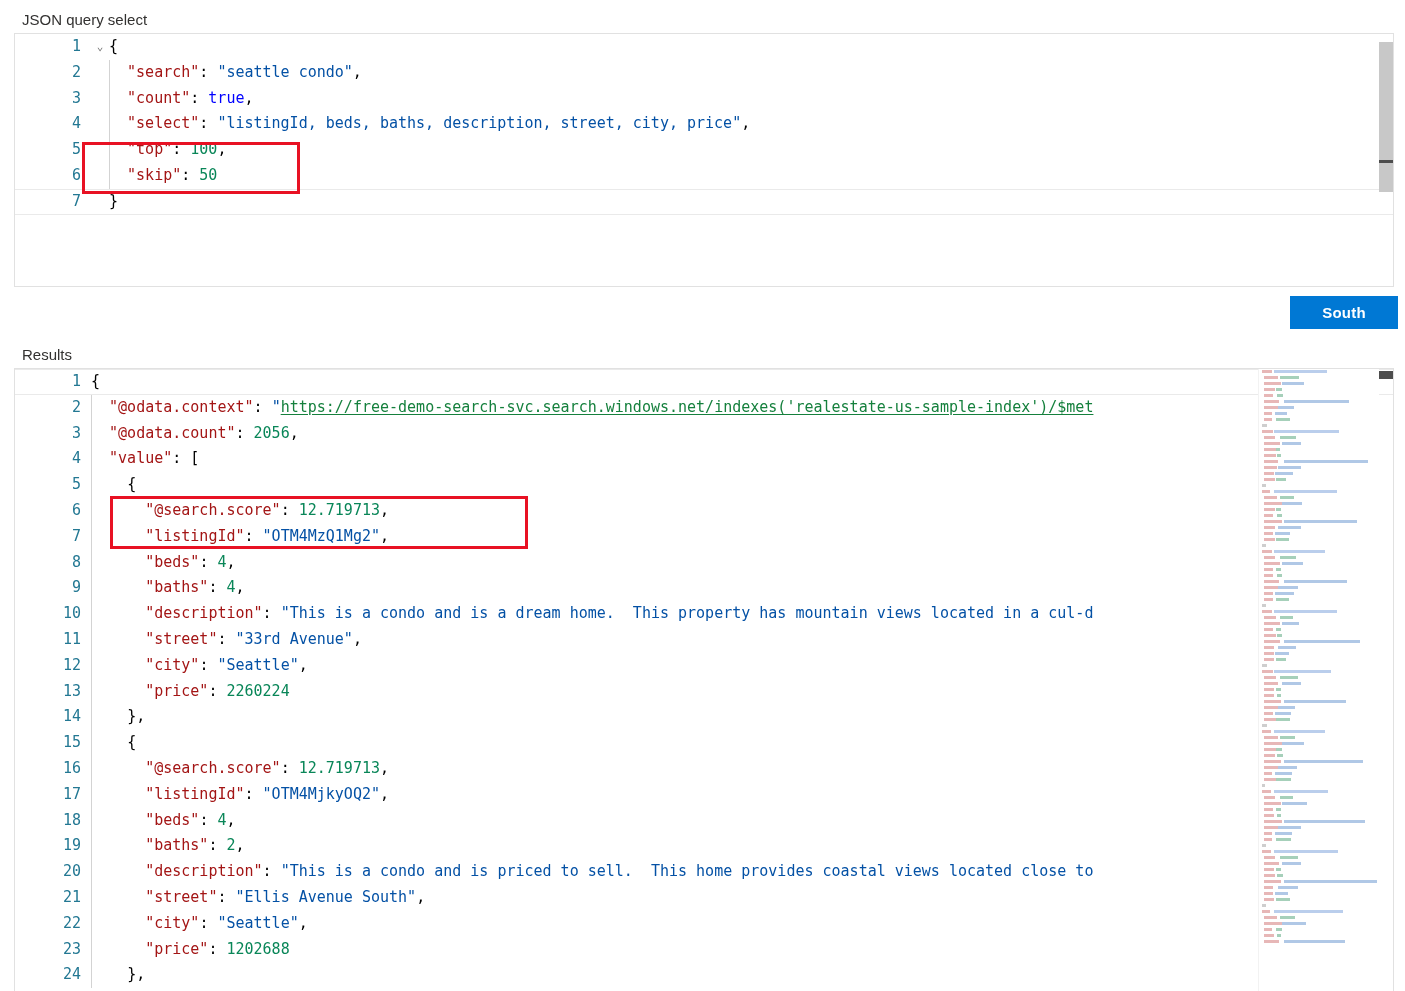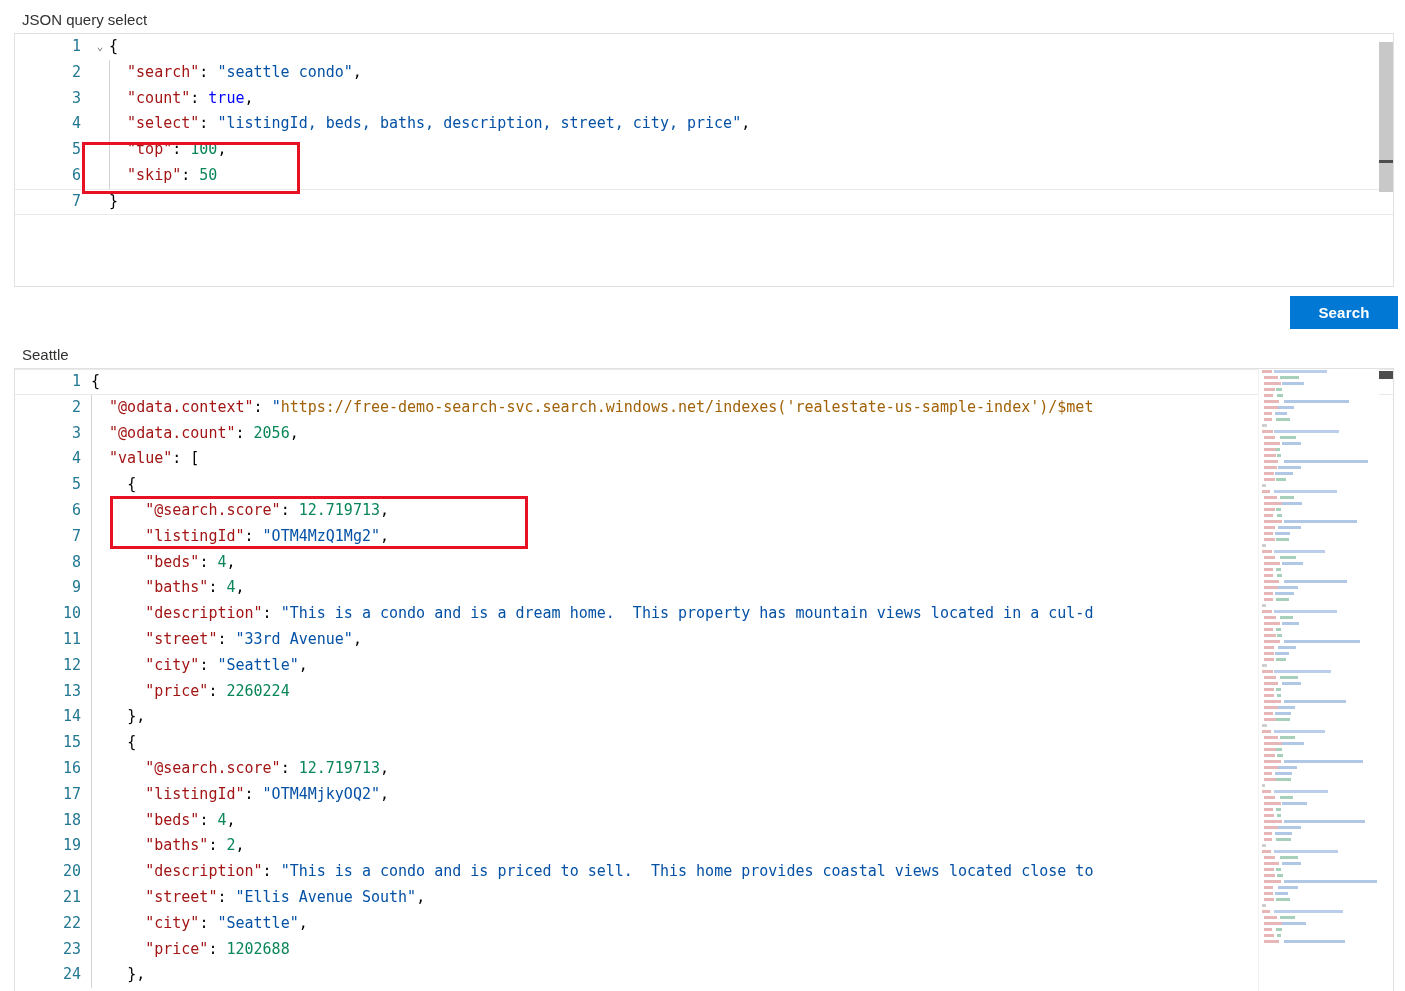--- a/index.html
+++ b/index.html
@@ -79,21 +79,21 @@
     width:1px;
     background:#d3d3d3;
   }
 
   
   .t-key{color:#a31515;}
   .t-str{color:#0451a5;}
   .t-num{color:#098658;}
   .t-bool{color:#0000ff;}
   .t-punct{color:#000000;}
-  .t-link{color:#a16207;text-underline-offset:2px;}
+  .t-link{color:#15803d;text-decoration:underline;text-underline-offset:2px;}
 
   
   .redbox{
     position:absolute;
     border:3px solid #e81123;
     box-sizing:border-box;
     pointer-events:none;
   }
   #json-highlight{left:82px;top:142px;width:218px;height:52px;}
   #results-highlight{left:110px;top:496px;width:418px;height:53px;}
@@ -165,23 +165,23 @@
   <div class="code-area" id="json-code"><div class="line"><span class="ln">1</span><span class="fold">⌄</span><span class="code"><span class="t-punct">{</span></span></div><div class="line"><span class="ln">2</span><span class="fold"></span><span class="code"><span class="guide" style="left: 0px;"></span><span class="t-punct">  </span><span class="t-key">"search"</span><span class="t-punct">: </span><span class="t-str">"seattle condo"</span><span class="t-punct">,</span></span></div><div class="line"><span class="ln">3</span><span class="fold"></span><span class="code"><span class="guide" style="left: 0px;"></span><span class="t-punct">  </span><span class="t-key">"count"</span><span class="t-punct">: </span><span class="t-bool">true</span><span class="t-punct">,</span></span></div><div class="line"><span class="ln">4</span><span class="fold"></span><span class="code"><span class="guide" style="left: 0px;"></span><span class="t-punct">  </span><span class="t-key">"select"</span><span class="t-punct">: </span><span class="t-str">"listingId, beds, baths, description, street, city, price"</span><span class="t-punct">,</span></span></div><div class="line"><span class="ln">5</span><span class="fold"></span><span class="code"><span class="guide" style="left: 0px;"></span><span class="t-punct">  </span><span class="t-key">"top"</span><span class="t-punct">: </span><span class="t-num">100</span><span class="t-punct">,</span></span></div><div class="line"><span class="ln">6</span><span class="fold"></span><span class="code"><span class="guide" style="left: 0px;"></span><span class="t-punct">  </span><span class="t-key">"skip"</span><span class="t-punct">: </span><span class="t-num">50</span></span></div><div class="line cur-line"><span class="ln">7</span><span class="fold"></span><span class="code"><span class="t-punct">}</span></span></div></div>
 
   <div class="vscroll-track">
     <div class="vthumb" style="top:8px;height:150px;"></div>
     <div class="scroll-mark" style="top:126px;"></div>
   </div>
 </div>
 
 <div class="redbox" id="json-highlight"></div>
 
-<button id="search-button">Search</button>
-
-<div id="results-label" class="panel-label">Seattle</div>
+<button id="search-button">South</button>
+
+<div id="results-label" class="panel-label">Results</div>
 
 <div class="editor" id="results-editor">
   <div class="code-area" id="results-code"><div class="line cur-line"><span class="ln">1</span><span class="code"><span class="t-punct">{</span></span></div><div class="line"><span class="ln">2</span><span class="code"><span class="guide" style="left: 0px;"></span><span class="t-punct">  </span><span class="t-key">"@odata.context"</span><span class="t-punct">: </span><span class="t-str">"</span><span class="t-link">https://free-demo-search-svc.search.windows.net/indexes('realestate-us-sample-index')/$met</span></span></div><div class="line"><span class="ln">3</span><span class="code"><span class="guide" style="left: 0px;"></span><span class="t-punct">  </span><span class="t-key">"@odata.count"</span><span class="t-punct">: </span><span class="t-num">2056</span><span class="t-punct">,</span></span></div><div class="line"><span class="ln">4</span><span class="code"><span class="guide" style="left: 0px;"></span><span class="t-punct">  </span><span class="t-key">"value"</span><span class="t-punct">: </span><span class="t-punct">[</span></span></div><div class="line"><span class="ln">5</span><span class="code"><span class="guide" style="left: 0px;"></span><span class="t-punct">    </span><span class="t-punct">{</span></span></div><div class="line"><span class="ln">6</span><span class="code"><span class="guide" style="left: 0px;"></span><span class="t-punct">      </span><span class="t-key">"@search.score"</span><span class="t-punct">: </span><span class="t-num">12.719713</span><span class="t-punct">,</span></span></div><div class="line"><span class="ln">7</span><span class="code"><span class="guide" style="left: 0px;"></span><span class="t-punct">      </span><span class="t-key">"listingId"</span><span class="t-punct">: </span><span class="t-str">"OTM4MzQ1Mg2"</span><span class="t-punct">,</span></span></div><div class="line"><span class="ln">8</span><span class="code"><span class="guide" style="left: 0px;"></span><span class="t-punct">      </span><span class="t-key">"beds"</span><span class="t-punct">: </span><span class="t-num">4</span><span class="t-punct">,</span></span></div><div class="line"><span class="ln">9</span><span class="code"><span class="guide" style="left: 0px;"></span><span class="t-punct">      </span><span class="t-key">"baths"</span><span class="t-punct">: </span><span class="t-num">4</span><span class="t-punct">,</span></span></div><div class="line"><span class="ln">10</span><span class="code"><span class="guide" style="left: 0px;"></span><span class="t-punct">      </span><span class="t-key">"description"</span><span class="t-punct">: </span><span class="t-str">"This is a condo and is a dream home.  This property has mountain views located in a cul-d</span></span></div><div class="line"><span class="ln">11</span><span class="code"><span class="guide" style="left: 0px;"></span><span class="t-punct">      </span><span class="t-key">"street"</span><span class="t-punct">: </span><span class="t-str">"33rd Avenue"</span><span class="t-punct">,</span></span></div><div class="line"><span class="ln">12</span><span class="code"><span class="guide" style="left: 0px;"></span><span class="t-punct">      </span><span class="t-key">"city"</span><span class="t-punct">: </span><span class="t-str">"Seattle"</span><span class="t-punct">,</span></span></div><div class="line"><span class="ln">13</span><span class="code"><span class="guide" style="left: 0px;"></span><span class="t-punct">      </span><span class="t-key">"price"</span><span class="t-punct">: </span><span class="t-num">2260224</span></span></div><div class="line"><span class="ln">14</span><span class="code"><span class="guide" style="left: 0px;"></span><span class="t-punct">    </span><span class="t-punct">},</span></span></div><div class="line"><span class="ln">15</span><span class="code"><span class="guide" style="left: 0px;"></span><span class="t-punct">    </span><span class="t-punct">{</span></span></div><div class="line"><span class="ln">16</span><span class="code"><span class="guide" style="left: 0px;"></span><span class="t-punct">      </span><span class="t-key">"@search.score"</span><span class="t-punct">: </span><span class="t-num">12.719713</span><span class="t-punct">,</span></span></div><div class="line"><span class="ln">17</span><span class="code"><span class="guide" style="left: 0px;"></span><span class="t-punct">      </span><span class="t-key">"listingId"</span><span class="t-punct">: </span><span class="t-str">"OTM4MjkyOQ2"</span><span class="t-punct">,</span></span></div><div class="line"><span class="ln">18</span><span class="code"><span class="guide" style="left: 0px;"></span><span class="t-punct">      </span><span class="t-key">"beds"</span><span class="t-punct">: </span><span class="t-num">4</span><span class="t-punct">,</span></span></div><div class="line"><span class="ln">19</span><span class="code"><span class="guide" style="left: 0px;"></span><span class="t-punct">      </span><span class="t-key">"baths"</span><span class="t-punct">: </span><span class="t-num">2</span><span class="t-punct">,</span></span></div><div class="line"><span class="ln">20</span><span class="code"><span class="guide" style="left: 0px;"></span><span class="t-punct">      </span><span class="t-key">"description"</span><span class="t-punct">: </span><span class="t-str">"This is a condo and is priced to sell.  This home provides coastal views located close to</span></span></div><div class="line"><span class="ln">21</span><span class="code"><span class="guide" style="left: 0px;"></span><span class="t-punct">      </span><span class="t-key">"street"</span><span class="t-punct">: </span><span class="t-str">"Ellis Avenue South"</span><span class="t-punct">,</span></span></div><div class="line"><span class="ln">22</span><span class="code"><span class="guide" style="left: 0px;"></span><span class="t-punct">      </span><span class="t-key">"city"</span><span class="t-punct">: </span><span class="t-str">"Seattle"</span><span class="t-punct">,</span></span></div><div class="line"><span class="ln">23</span><span class="code"><span class="guide" style="left: 0px;"></span><span class="t-punct">      </span><span class="t-key">"price"</span><span class="t-punct">: </span><span class="t-num">1202688</span></span></div><div class="line"><span class="ln">24</span><span class="code"><span class="guide" style="left: 0px;"></span><span class="t-punct">    </span><span class="t-punct">},</span></span></div></div>
 
   <div id="minimap">
       <div class="mm-line">
         <div class="mm-seg mm-k" style="left: 3px; width: 10.1868px;"></div>
         <div class="mm-seg mm-u" style="left: 15px; width: 53.0801px;"></div>
       </div>
       <div class="mm-line">

